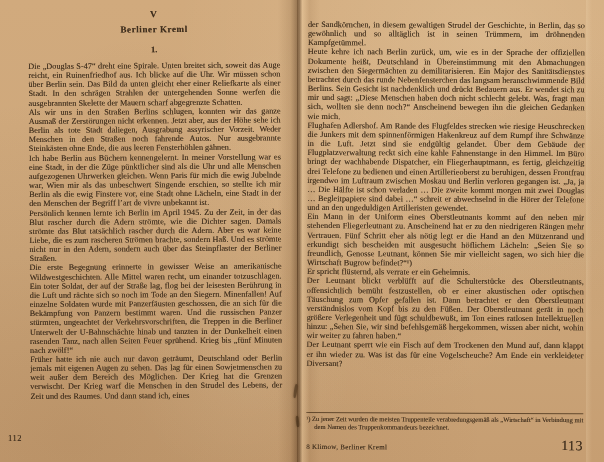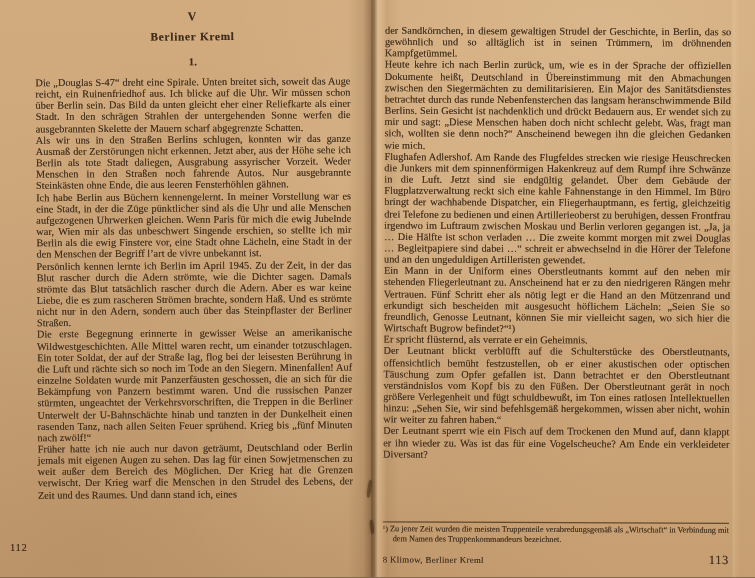--- a/index.html
+++ b/index.html
@@ -77,21 +77,21 @@
   .rp-footer{ position:absolute;left:0;right:0;bottom:0; }
   .fn-rule{ border:0;border-top:1px solid rgba(66,44,22,.75);margin:0 0 2px 0; }
   .footnote{
     margin:0;font-size:6.6px;line-height:7.4px;text-align:justify;
     padding-left:8px;text-indent:-8px;
   }
   .sig-row{
     display:flex;justify-content:space-between;align-items:baseline;margin-top:7px;
   }
   .signature{ font-size:7px;letter-spacing:.3px; }
-  .pagenum-right{ font-size:10px;letter-spacing:.5px; }
+  .pagenum-right{ font-size:14px;letter-spacing:.5px; }
 </style>
 </head>
 <body>
 
 <div class="scan">
 
   <div class="page-left ink">
     <div class="chap-num">V</div>
     <div class="chap-title">Berliner Kreml</div>
     <div class="sec-num">1.</div>

